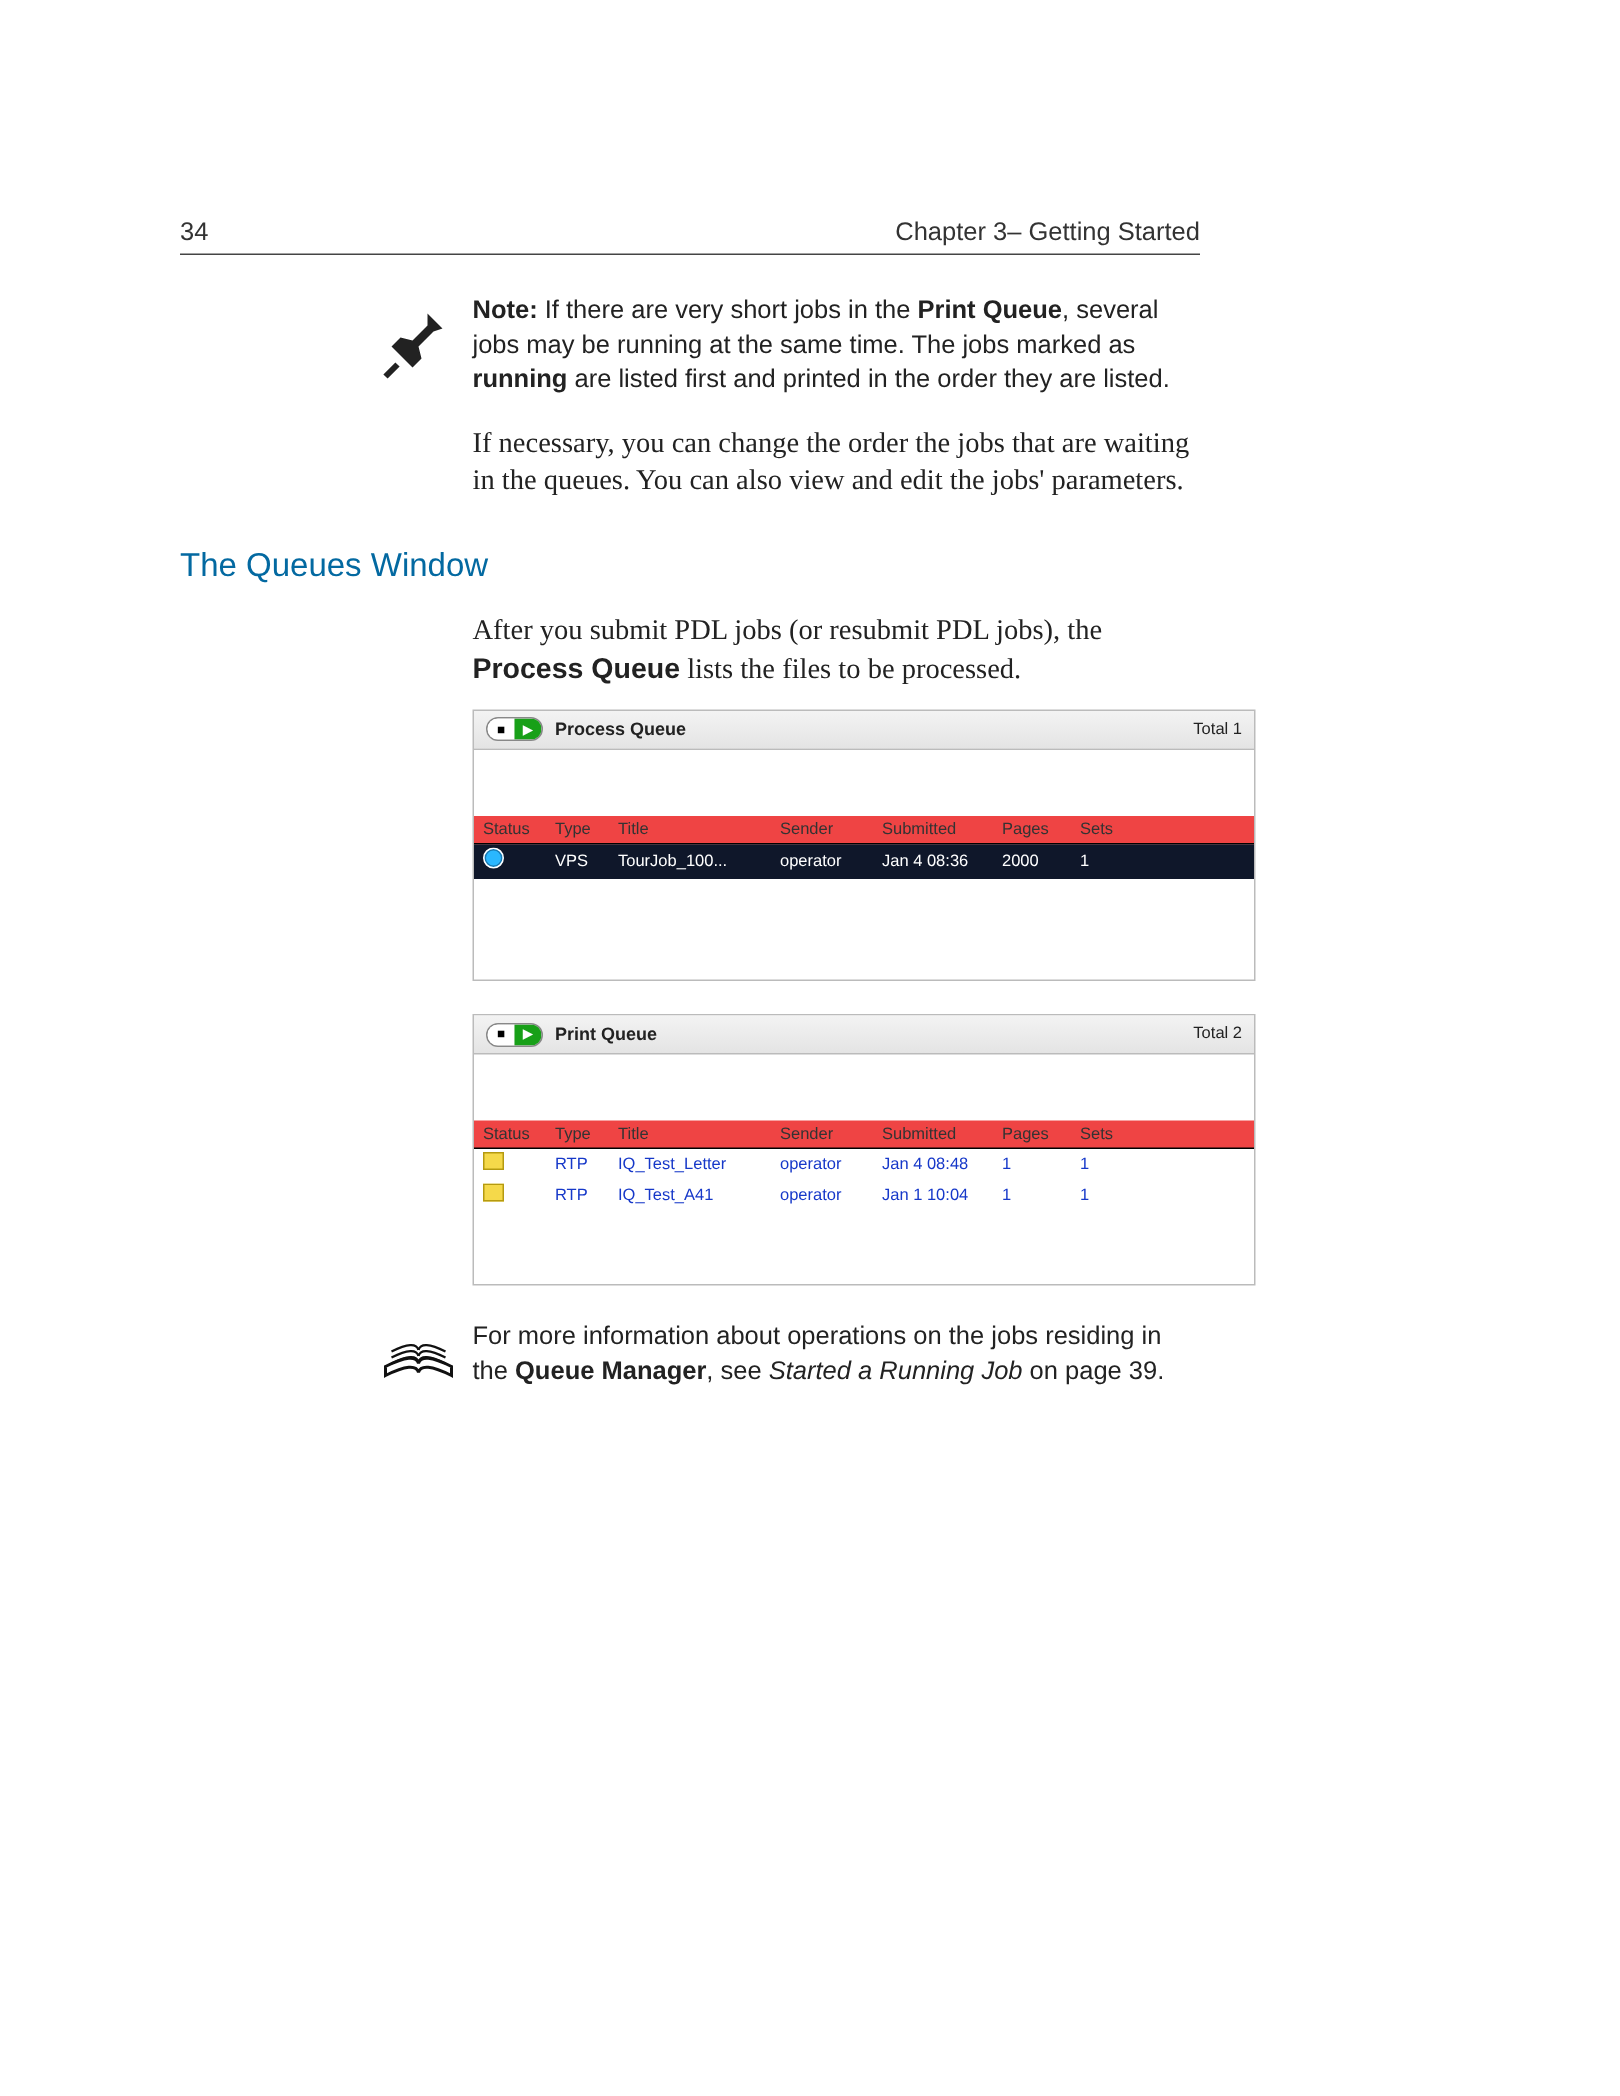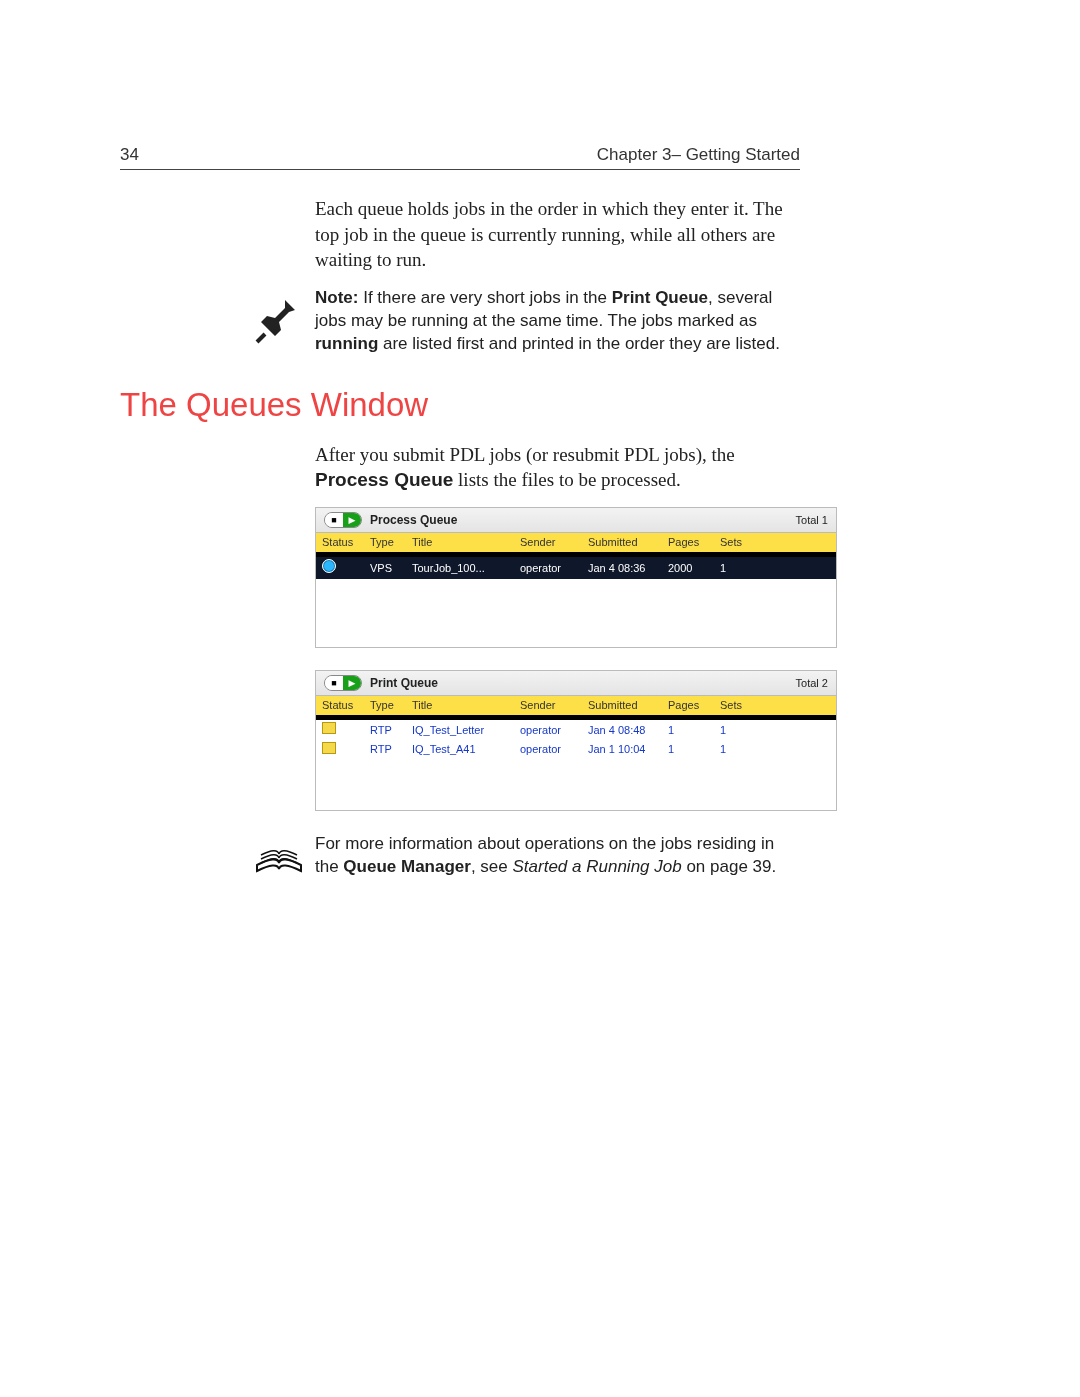--- a/index.html
+++ b/index.html
@@ -46,22 +46,22 @@
   }
   .note-text, .book-text {
     font-family: Arial, Helvetica, sans-serif;
     font-size: 17px;
     line-height: 1.35;
     color: #222;
   }
   .section-heading {
     font-family: Arial, Helvetica, sans-serif;
     font-weight: 400;
-    font-size: 33px;
-    color: #ef4444;
+    font-size: 22px;
+    color: #0369a1;
     margin: 30px 0 18px 0;
   }
   
   .queue-panel {
     width: 520px;
     border: 1px solid #bbb;
     background: #fff;
     margin: 10px 0 22px 0;
     font-family: Arial, Helvetica, sans-serif;
     font-size: 11px;
@@ -94,23 +94,24 @@
   .qt-btn.play { background: #18a018; color: #fff; }
   .qt-title { font-weight: bold; font-size: 12px; }
   .qt-total { margin-left: auto; font-size: 11px; }
   .queue-headrow, .queue-row {
     display: grid;
     grid-template-columns: 48px 42px 108px 68px 80px 52px 52px 1fr;
     align-items: center;
     padding: 2px 6px;
   }
   .queue-headrow {
-    background: #fde047;
-    border-bottom: 5px solid #000000;
+    background: #ef4444;
+    border-bottom: 1px solid #000000;
     color: #333;
+    margin-top: 44px;
   }
   .queue-body { min-height: 90px; }
   .queue-row.selected {
     background: #0f172a;
     color: #fff;
   }
   .queue-row.rtp { color: #1638c9; }
   .cell { white-space: nowrap; overflow: hidden; text-overflow: ellipsis; }
   .status-ico {
     width: 12px; height: 12px;
@@ -134,36 +135,36 @@
 </head>
 <body>
 
 <div class="page">
 
   <div class="header">
     <span>34</span>
     <span>Chapter 3– Getting Started</span>
   </div>
 
-  <div class="content-col">
-    <p>Each queue holds jobs in the order in which they enter it. The top job in the queue is currently running, while all others are waiting to run.</p>
-  </div>
 
   <div class="note-row">
     <div class="note-icon">
       <svg viewBox="0 0 48 48">
         <path d="M30 4 l10 10 -6 2 -10 10 2 8 -6 6 -14 -14 6 -6 8 2 10 -10 z" fill="#222"></path>
         <line x1="10" y1="38" x2="2" y2="46" stroke="#222" stroke-width="4"></line>
       </svg>
     </div>
     <div class="note-text">
       <span class="bold">Note:</span><span>  If there are very short jobs in the </span><span class="bold">Print Queue</span><span>, several jobs may be running at the same time. The jobs marked as </span><span class="bold">running</span><span> are listed first and printed in the order they are listed.</span>
     </div>
   </div>
 
+  <div class="content-col">
+    <p>If necessary, you can change the order the jobs that are waiting in the queues. You can also view and edit the jobs' parameters.</p>
+  </div>
 
   <h2 class="section-heading">The Queues Window</h2>
 
   <div class="content-col">
     <p>
       <span>After you submit PDL jobs (or resubmit PDL jobs), the </span><span class="bold" style="font-family:Arial,Helvetica,sans-serif">Process Queue</span><span> lists the files to be processed.</span>
     </p>
 
     <div class="queue-panel">
       <div class="queue-titlebar">

